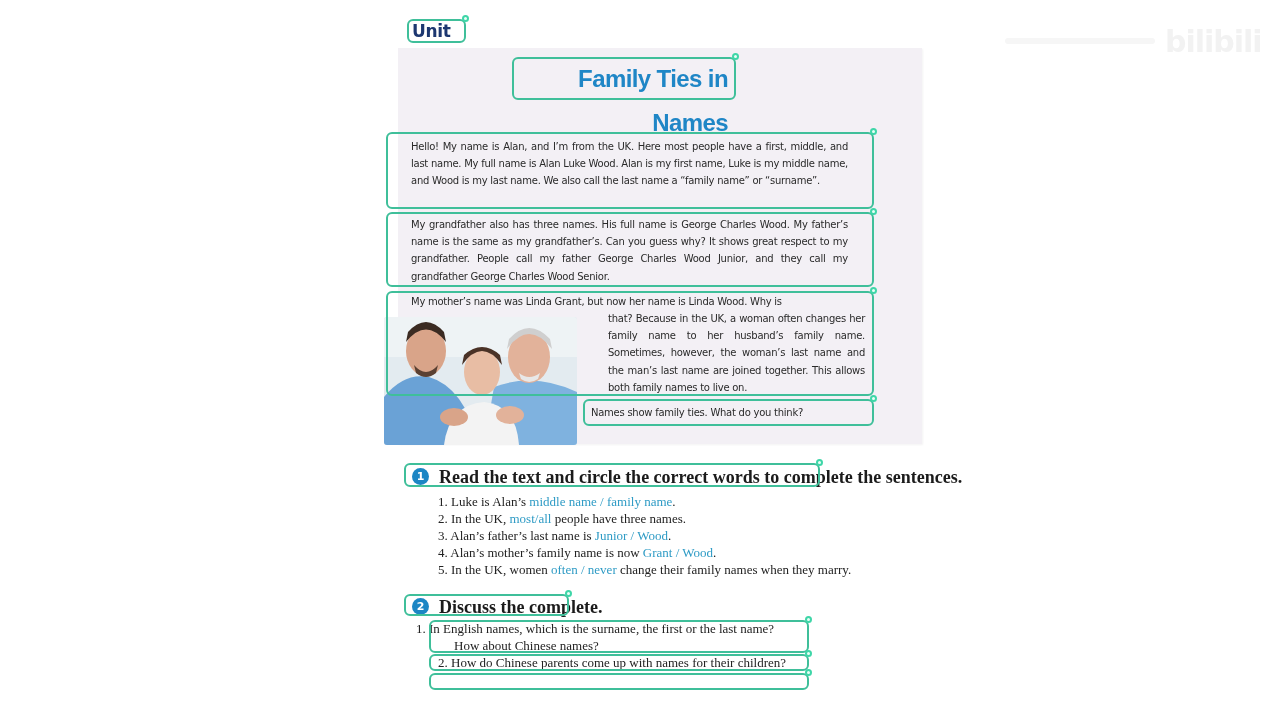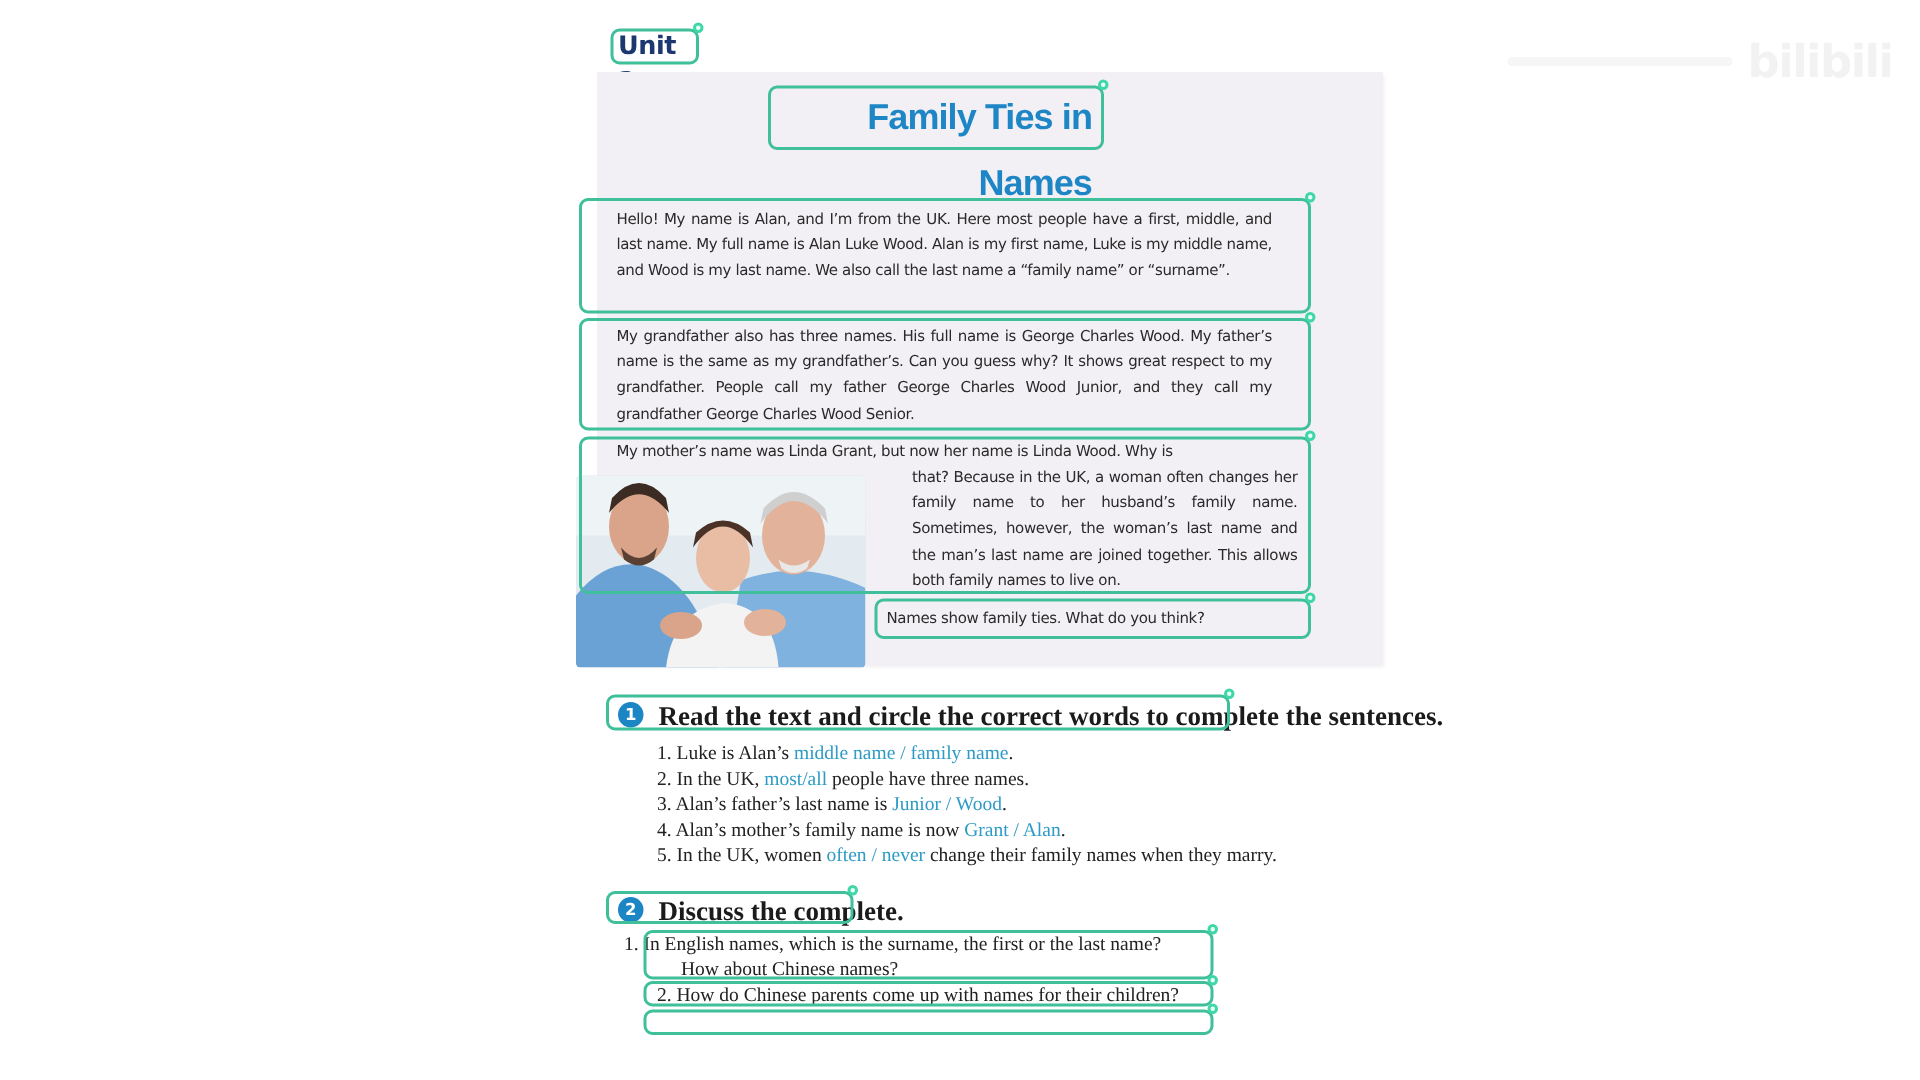--- a/index.html
+++ b/index.html
@@ -92,21 +92,21 @@
 <div class="abs li" style="left:438px;top:510px;">
   <span>2.</span>
   <span>In the UK, </span><span class="opt">most/all</span><span> people have three names.</span>
 </div>
 <div class="abs li" style="left:438px;top:527px;">
   <span>3.</span>
   <span>Alan’s father’s last name is </span><span class="opt">Junior / Wood</span><span>.</span>
 </div>
 <div class="abs li" style="left:438px;top:544px;">
   <span>4.</span>
-  <span>Alan’s mother’s family name is now </span><span class="opt">Grant / Alan</span><span>.</span>
+  <span>Alan’s mother’s family name is now </span><span class="opt">Grant / Wood</span><span>.</span>
 </div>
 <div class="abs li" style="left:438px;top:561px;">
   <span>5.</span>
   <span>In the UK, women </span><span class="opt">often / never</span><span> change their family names when they marry.</span>
 </div>
 
 <div class="num-badge" style="left:412px;top:598px;">2</div>
 <div class="abs q-head" style="left:439px;top:598px;">Discuss the complete.</div>
 <div class="hl" style="left:404px;top:594px;width:165px;height:22px;"></div>
 <div class="dot" style="left:565px;top:590px;"></div>

